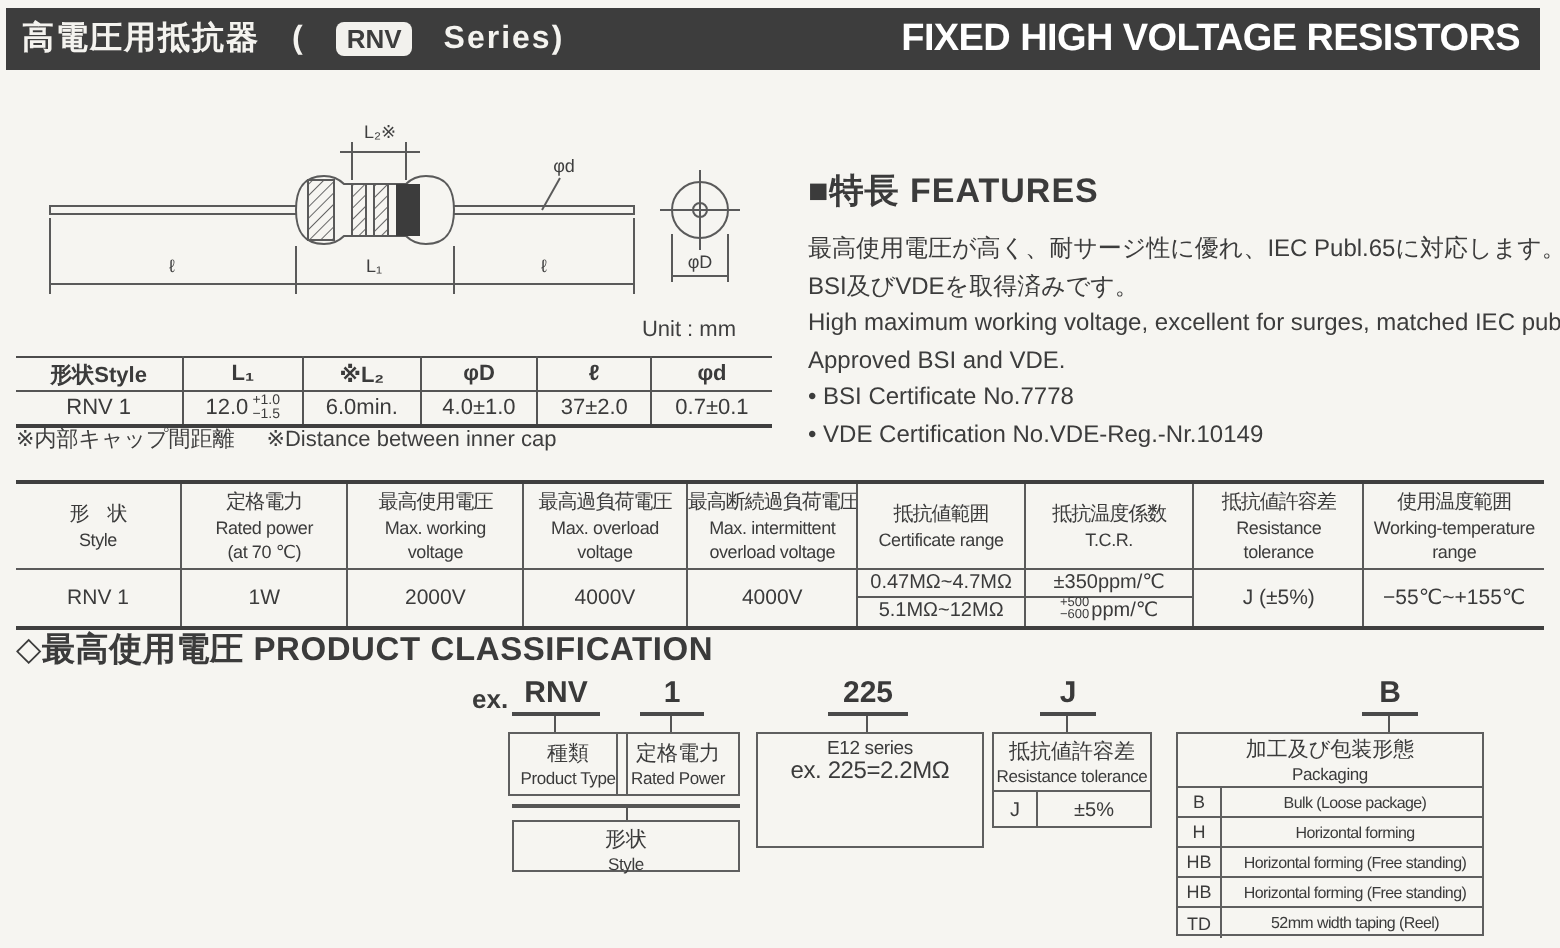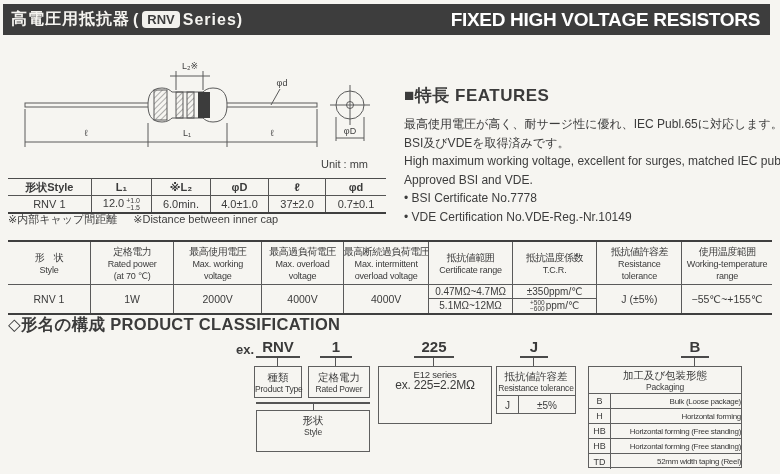--- a/index.html
+++ b/index.html
@@ -13,21 +13,21 @@
   .page{
     position:relative;width:780px;height:474px;
     background:#f6f5f1;overflow:hidden;
   }
   
   .topbar{
     position:absolute;left:3px;top:4px;width:767px;height:31px;
     background:#3d3d3d;display:flex;align-items:center;justify-content:space-between;
     padding:0 10px 0 8px;box-sizing:border-box;
   }
-  .title-jp{color:#f4f3ef;font-size:16px;font-weight:bold;letter-spacing:1px;white-space:nowrap;display:flex;align-items:center;gap:3px;}
+  .title-jp{color:#f4f3ef;font-size:16px;font-weight:bold;letter-spacing:1px;white-space:nowrap;display:flex;align-items:center;gap:16px;}
   .series-badge{
     background:#f2f1ed;color:#3d3d3d;border-radius:4px;
     font-size:13px;font-weight:bold;padding:1px 5px;letter-spacing:0;
   }
   .title-en{color:#ffffff;font-size:19px;font-weight:bold;letter-spacing:-0.3px;white-space:nowrap;}
   
   svg.diagram{position:absolute;left:10px;top:55px;}
   svg.diagram text{fill:#3f3f3f;font-family:"Liberation Sans","DejaVu Sans",sans-serif;}
   
   table.dim{
@@ -84,39 +84,39 @@
   .code.cb{left:681px;width:28px;}
   .tick{position:absolute;width:1px;background:#555;}
   .tick.t-rnv{left:277px;top:358px;height:8px;}
   .tick.t-one{left:335px;top:358px;height:8px;}
   .tick.t-225{left:433px;top:358px;height:8px;}
   .tick.t-j{left:533px;top:358px;height:8px;}
   .tick.t-b{left:694px;top:358px;height:8px;}
   .cbox{position:absolute;border:1px solid #5f5f5f;box-sizing:border-box;background:transparent;text-align:center;}
   .cbox .jp{font-size:10.5px;line-height:14px;letter-spacing:0;}
   .cbox .en{font-size:8.5px;line-height:11px;letter-spacing:-0.2px;white-space:nowrap;}
-  .box-type{left:254px;top:366px;width:48px;height:32px;padding-top:3px;}
+  .box-type{left:254px;top:366px;width:60px;height:32px;padding-top:3px;}
   .box-power{left:308px;top:366px;width:62px;height:32px;padding-top:3px;}
   .joinline{position:absolute;left:256px;top:402px;width:114px;height:2px;background:#555;}
   .tick.t-style{left:313px;top:404px;height:6px;}
-  .box-style{left:256px;top:410px;width:114px;height:42px;padding-top:2px;}
+  .box-style{left:256px;top:410px;width:114px;height:26px;padding-top:2px;}
   .box-nominal{left:378px;top:366px;width:114px;height:58px;}
   .box-nominal .head{height:29px;border-bottom:1px solid #5f5f5f;box-sizing:border-box;padding-top:2px;}
   .box-nominal .body{padding-top:2px;}
   .box-tol{left:496px;top:366px;width:80px;height:48px;}
   .box-tol .head{height:29px;border-bottom:1px solid #5f5f5f;box-sizing:border-box;padding-top:2px;}
   .box-tol .row{display:flex;height:18px;align-items:center;}
   .box-tol .cell-code{width:22px;border-right:1px solid #5f5f5f;box-sizing:border-box;height:100%;display:flex;align-items:center;justify-content:center;font-size:10px;}
   .box-tol .cell-val{flex:1;font-size:10px;}
   .box-pack{left:588px;top:366px;width:154px;height:102px;}
   .box-pack .head{height:27px;border-bottom:1px solid #5f5f5f;box-sizing:border-box;padding-top:1px;}
   .prow{display:flex;height:15px;border-bottom:1px solid #5f5f5f;box-sizing:border-box;align-items:center;}
   .prow:last-child{border-bottom:none;}
   .prow .pcode{width:22px;height:100%;border-right:1px solid #5f5f5f;box-sizing:border-box;display:flex;align-items:center;justify-content:center;font-size:9px;}
-  .prow .pdesc{flex:1;text-align:right;padding-left:3px;font-size:8px;letter-spacing:-0.3px;white-space:nowrap;overflow:hidden;}
+  .prow .pdesc{flex:1;text-align:center;padding-left:3px;font-size:8px;letter-spacing:-0.3px;white-space:nowrap;overflow:hidden;}
 </style>
 </head>
 <body>
 
 <div class="page">
 
   <div class="topbar">
     <div class="title-jp">
       <span>高電圧用抵抗器</span>
       <span>(</span>
@@ -313,21 +313,21 @@
                 <span>−600</span>
               </span><span>ppm/℃</span></div>
         </td>
         <td>J (±5%)</td>
         <td>−55℃~+155℃</td>
       </tr>
     </tbody>
   </table>
 
   <div class="class-heading">
-    <span>◇形名の構成</span>
+    <span>◇最高使用電圧</span>
     <span>PRODUCT CLASSIFICATION</span>
   </div>
 
   <div class="ex-label">ex.</div>
 
   <div class="code rnv">RNV</div>
   <div class="code one">1</div>
   <div class="code c225">225</div>
   <div class="code cj">J</div>
   <div class="code cb">B</div>

